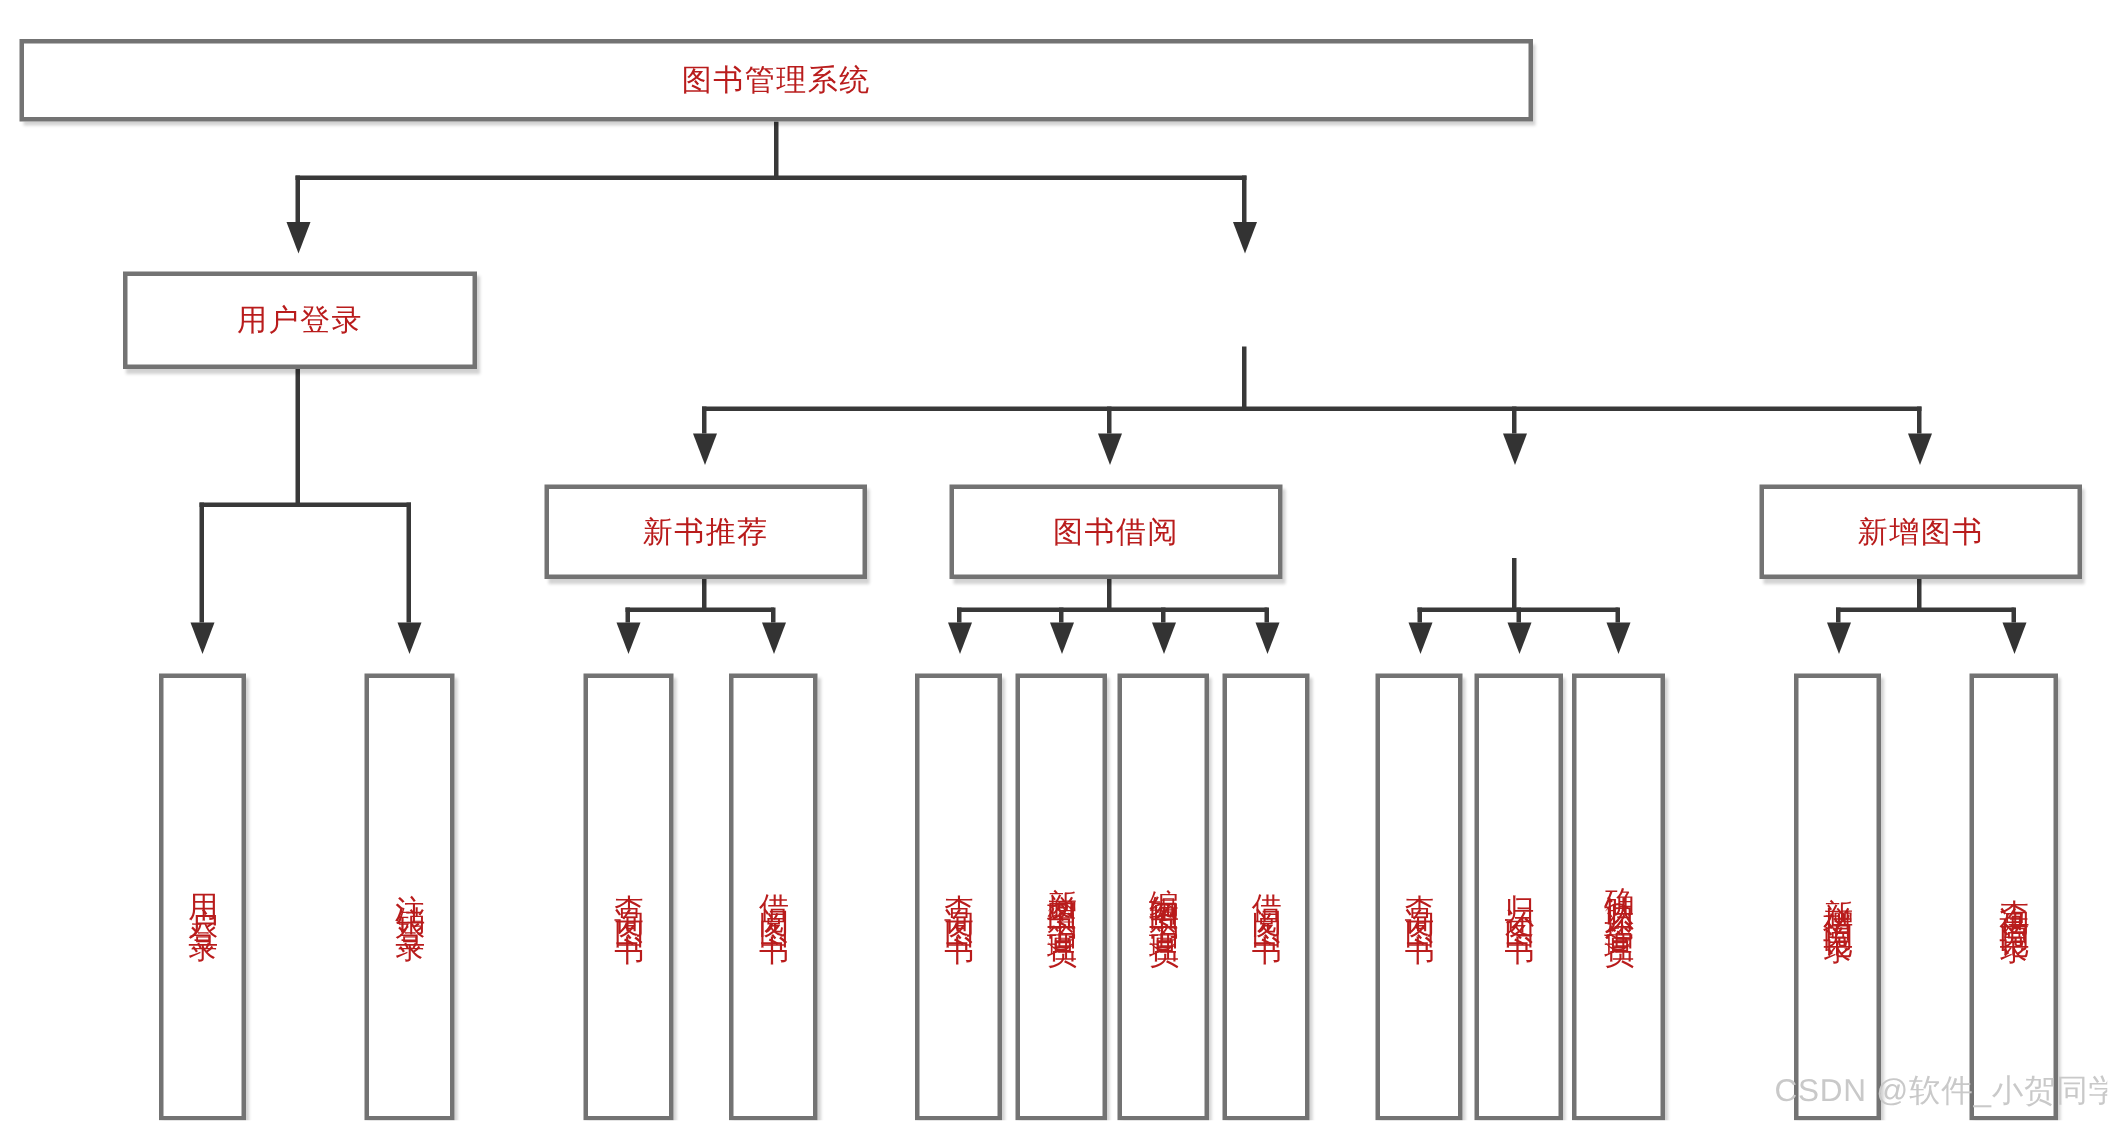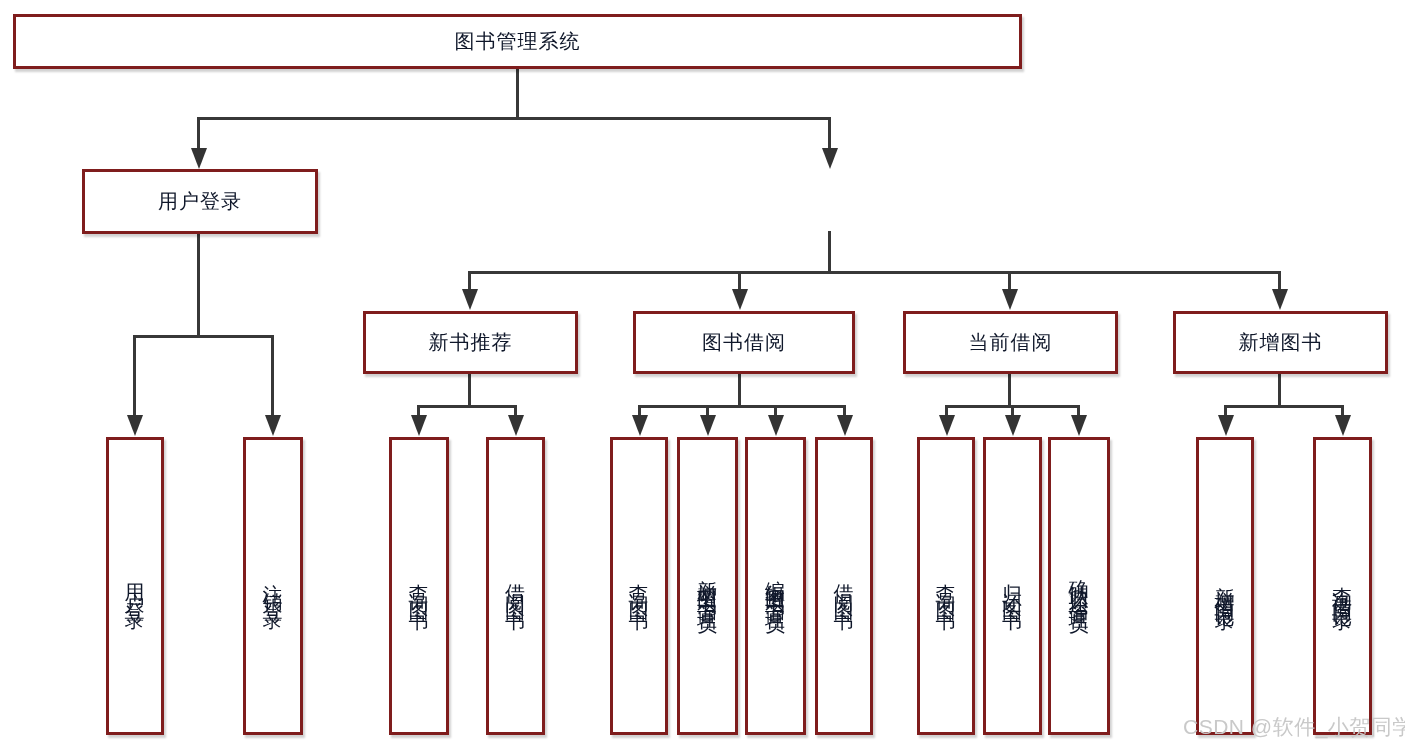--- a/index.html
+++ b/index.html
@@ -12,30 +12,31 @@
     position: relative;
     width: 1405px;
     height: 747px;
     background: #ffffff;
     overflow: hidden;
   }
   
   .box {
     position: absolute;
     box-sizing: border-box;
-    border: 3px solid #7f1d1d;
+    border: 3px solid #737373;
     background: #ffffff;
     display: flex;
     align-items: center;
     justify-content: center;
-    color: #0f172a;
+    color: #b91c1c;
     font-size: 20px;
     letter-spacing: 1px;
     box-shadow: 2px 3px 2px rgba(0,0,0,0.18);
     z-index: 2;
+    margin-top: 12px;
   }
   .vbox {
     writing-mode: vertical-rl;
     text-orientation: mixed;
     letter-spacing: 9px;
     line-height: 1;
   }
   .vbox.long { letter-spacing: 5px; }
   
   .vline, .hline, .arrow {
@@ -95,23 +96,20 @@
   <div class="arrow" style="left:468px; top:271px; height:18px;"></div>
   <div class="arrow" style="left:738px; top:271px; height:18px;"></div>
   <div class="arrow" style="left:1008px; top:271px; height:18px;"></div>
   <div class="arrow" style="left:1278px; top:271px; height:18px;"></div>
 
   <div class="box" style="left:363px; top:311px; width:215px; height:63px;">
     <span>新书推荐</span>
   </div>
   <div class="box" style="left:633px; top:311px; width:222px; height:63px;">
     <span>图书借阅</span>
-  </div>
-  <div class="box" style="left:903px; top:311px; width:215px; height:63px;">
-    <span>当前借阅</span>
   </div>
   <div class="box" style="left:1173px; top:311px; width:215px; height:63px;">
     <span>新增图书</span>
   </div>
 
   <div class="vline" style="left:468px; top:372px; height:35px;"></div>
   <div class="hline" style="left:417px; top:405px; width:99px;"></div>
   <div class="arrow" style="left:417px; top:405px; height:10px;"></div>
   <div class="arrow" style="left:514px; top:405px; height:10px;"></div>
 

